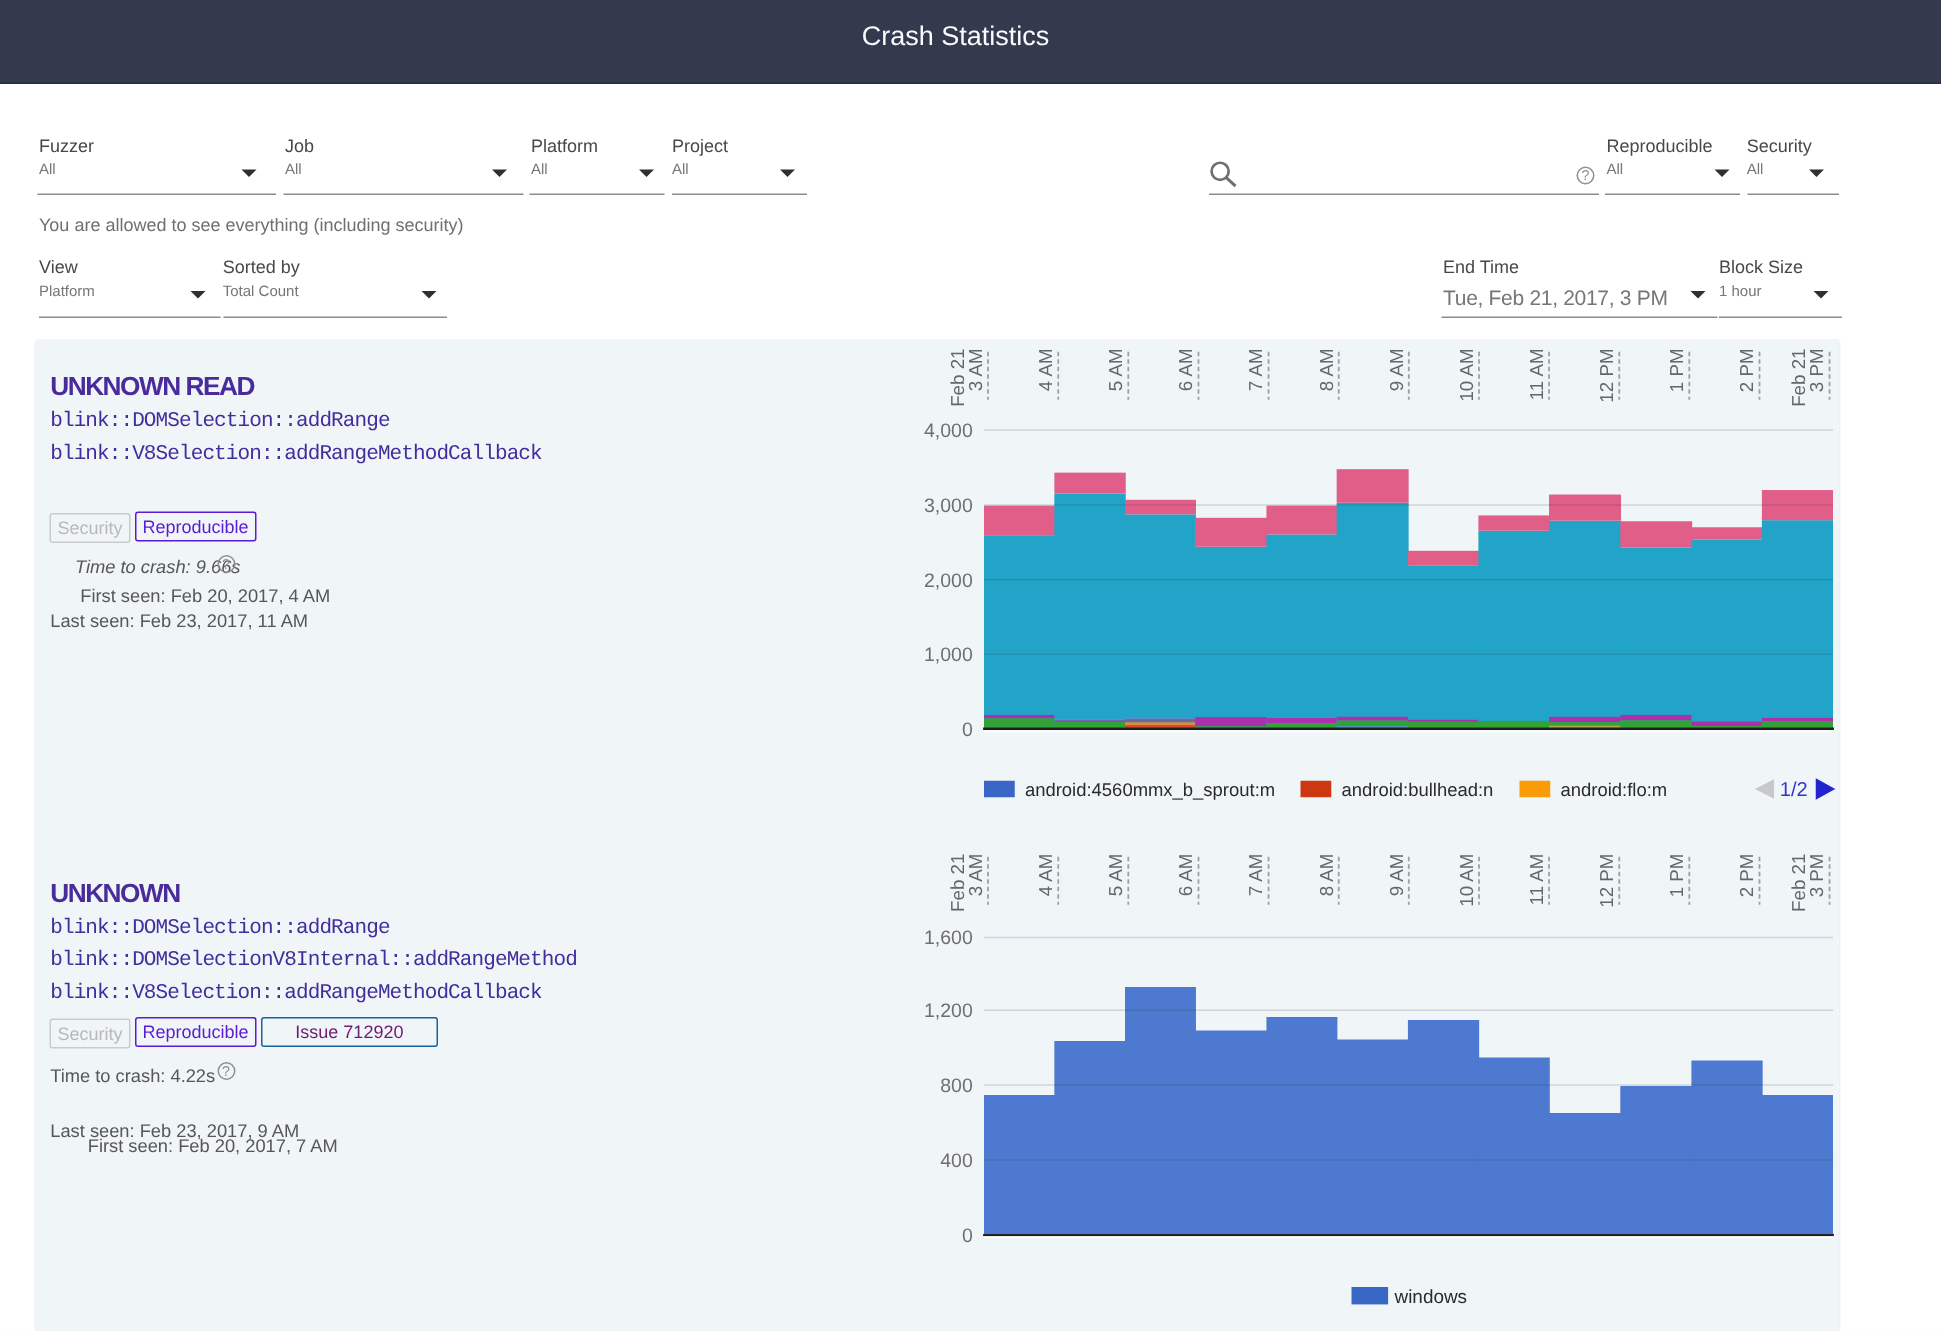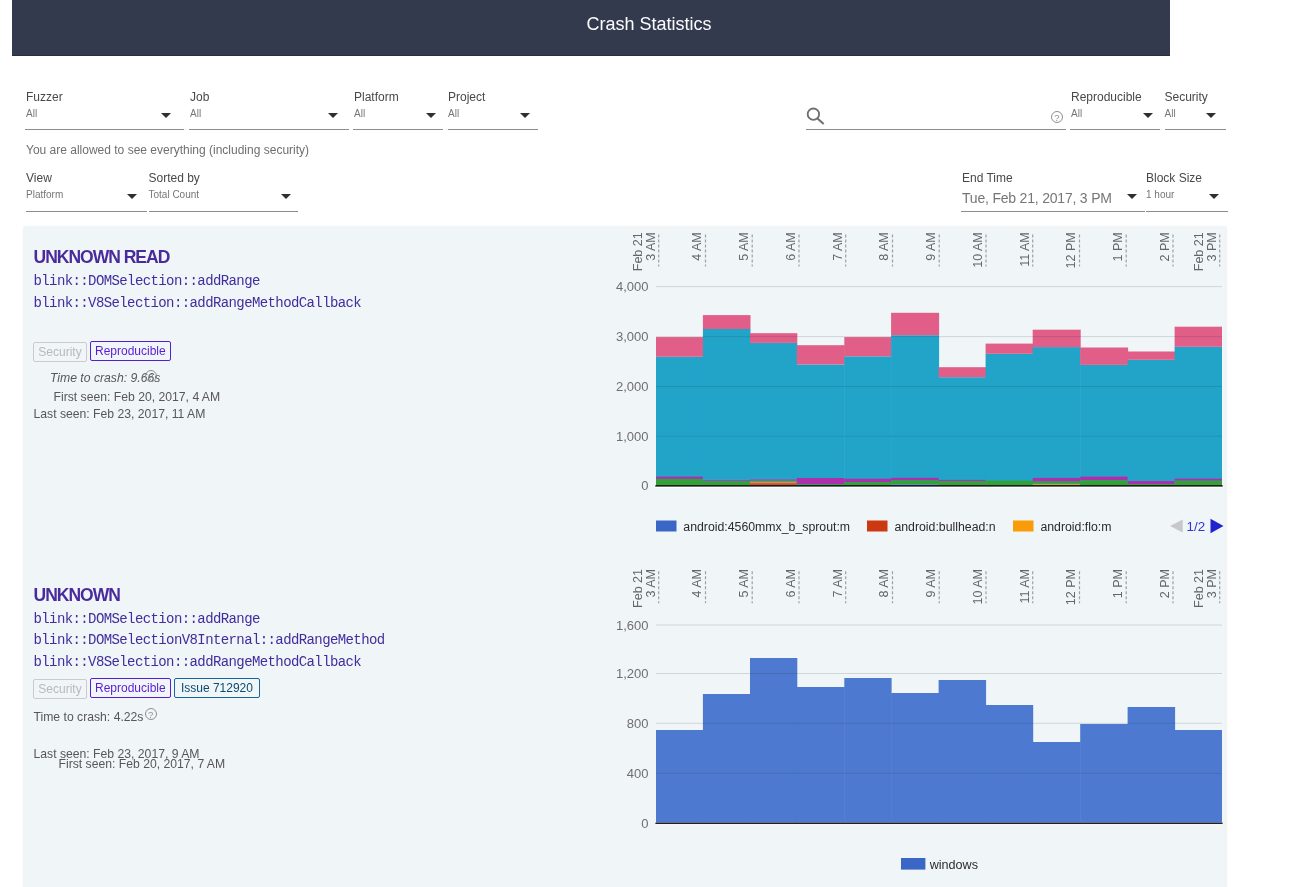--- a/index.html
+++ b/index.html
@@ -1,31 +1,31 @@
 <!DOCTYPE html>
 <html><head>
 <meta charset="utf-8">
 <style>
   * { margin:0; padding:0; box-sizing:border-box; }
   html,body { width:1294px; height:887px; background:#ffffff; font-family:"Liberation Sans", sans-serif; overflow:hidden; }
   #page { position:relative; width:1294px; height:887px; }
   .abs { position:absolute; }
-  header { position:absolute; left:12px; top:0; width:1158px; height:56px; background:#343a4e; border-bottom:1px solid #272d40; }
+  header { position:absolute; left:0; top:0; width:1294px; height:56px; background:#343a4e; border-bottom:1px solid #272d40; }
   header h1 { position:absolute; left:0; top:0; width:1274px; text-align:center; line-height:48px; font-size:18px; font-weight:400; color:#fafbfc; }
   .flabel { position:absolute; font-size:12px; color:#484848; }
   .fvalue { position:absolute; font-size:10px; color:#767676; }
   .uline { position:absolute; height:1px; background:#8d8d8d; }
   .arrow { position:absolute; width:0; height:0; border-left:5.5px solid transparent; border-right:5.5px solid transparent; border-top:5.5px solid #2f2f2f; }
   .card { position:absolute; left:24px; top:226px; width:1202px; height:661px; background:#f0f5f8; box-shadow:0 1px 2px rgba(0,0,0,0.15); }
   .ctitle { position:absolute; font-size:17.5px; letter-spacing:-1px; font-weight:700; color:#4a2b9c; }
   .mono { position:absolute; font-family:"Liberation Mono", monospace; font-size:14px; letter-spacing:-0.6px; color:#412d9d; white-space:pre; }
   .chip { position:absolute; font-size:12px; line-height:16px; padding:1px 4px; border-radius:2px; }
   .chip.sec { border:1px solid #cbcbcb; color:#b9b9b9; padding:1px 4px; }
   .chip.rep { border:1.5px solid #5a1bd8; color:#5a1bd8; }
-  .chip.iss { border:1.5px solid #17659b; color:#0c4a6e; padding:1px 6px; }
+  .chip.iss { border:1.5px solid #17659b; color:#701a75; padding:1px 22px; }
   .gray { position:absolute; font-size:12.2px; color:#575757; }
   .qicon { position:absolute; width:12px; height:12px; border:1px solid #8f8f8f; border-radius:50%; color:#8f8f8f; font-size:9.5px; text-align:center; line-height:11px; }
 </style>
 </head>
 <body>
 <div id="page">
   <header>
       <h1>Crash Statistics</h1>
     </header>
 

